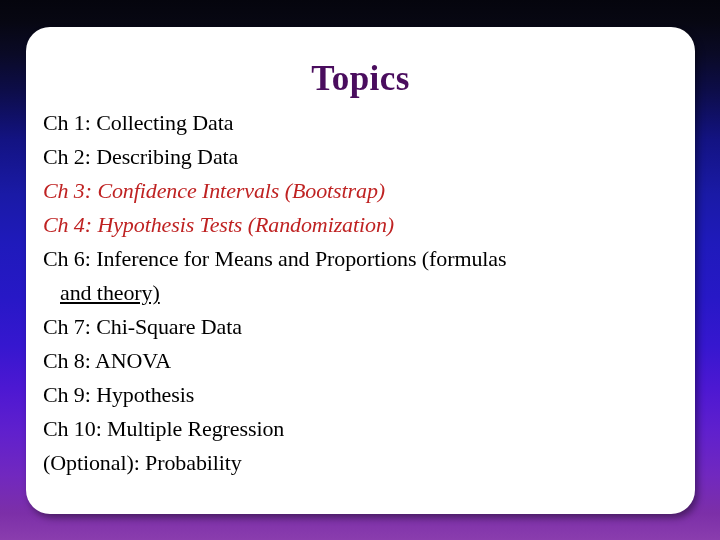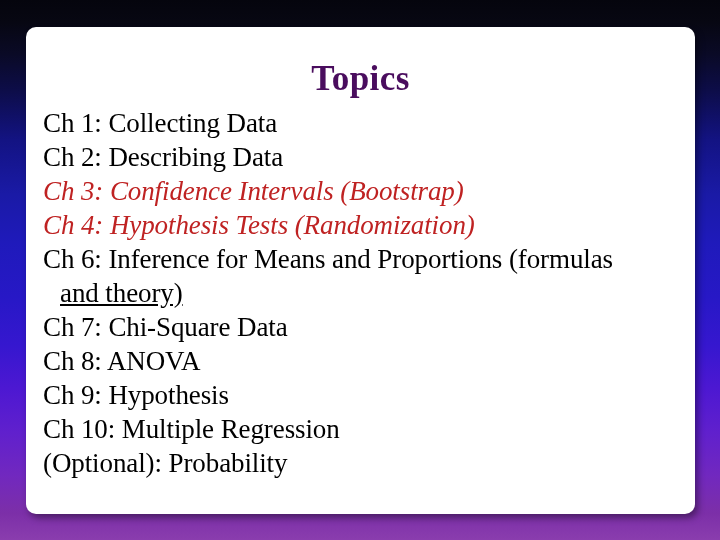--- a/index.html
+++ b/index.html
@@ -41,21 +41,21 @@
 
   
   #card {
     position: absolute;
     left: 26px;
     top: 27px;
     width: 669px;
     height: 487px;
     box-sizing: border-box;
     background: #ffffff;
-    border-radius: 10px;
+    border-radius: 24px;
     box-shadow: 3px 4px 7px rgba(0, 0, 0, 0.40);
   }
 
   
   #slide-title {
     position: absolute;
     left: 0;
     top: 34px;
     width: 100%;
     text-align: center;
@@ -71,21 +71,21 @@
   #topics-list {
     position: absolute;
     left: 17px;
     top: 79px;
     right: 6px;
     margin: 0;
     padding: 0;
     list-style: none;
   }
   .topic-line {
-    font-size: 27px;
+    font-size: 22px;
     line-height: 34px;
     color: #000000;
     white-space: nowrap;
     letter-spacing: -0.1px;
   }
   .topic-line.accent-red {
     color: #bf2222;
     font-style: italic;
   }
   .topic-line.wrapped {

